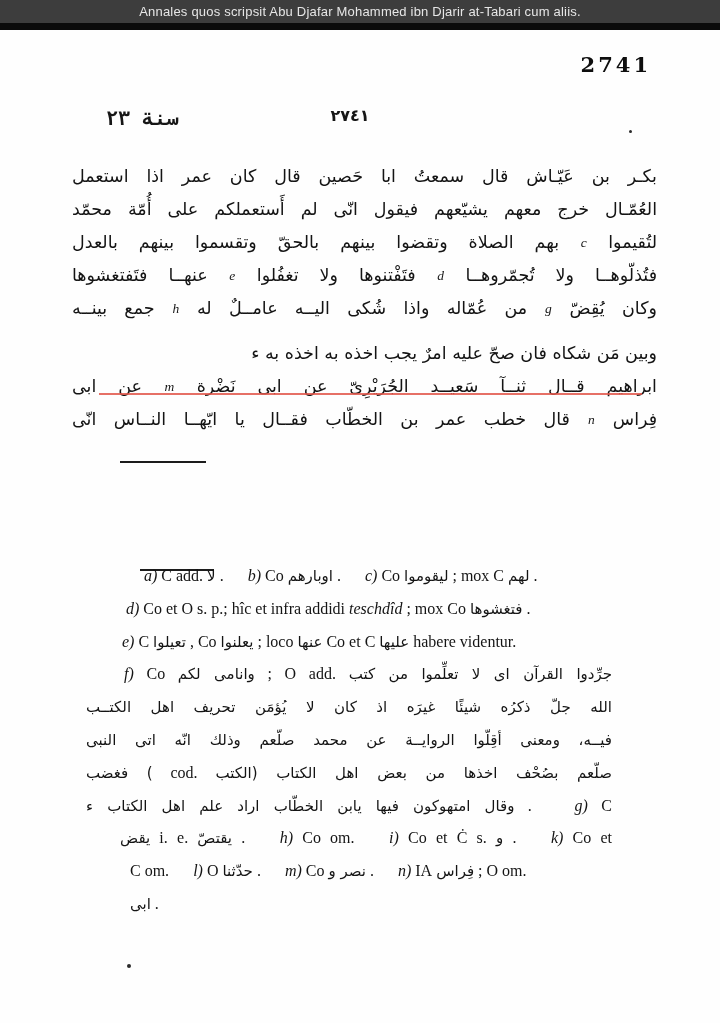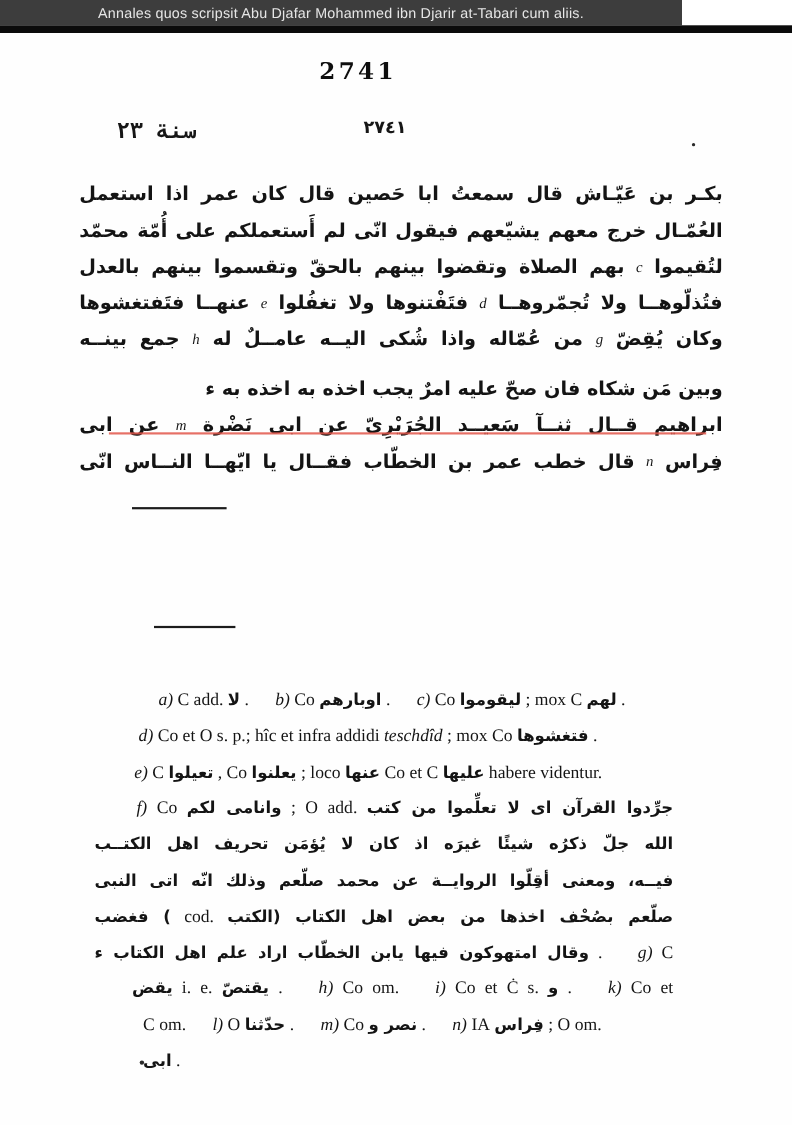--- a/index.html
+++ b/index.html
@@ -1,62 +1,62 @@
 <!DOCTYPE html>
 <html><head>
 <meta charset="utf-8">
 <style>
   html,body{margin:0;padding:0;}
   body{
     width:720px;height:1023px;position:relative;overflow:hidden;
     background:#ffffff;font-family:"Liberation Sans",sans-serif;
   }
   .titlebar{
-    position:absolute;top:0;left:0;width:620px;height:23px;
+    position:absolute;top:0;left:0;width:720px;height:23px;
     background:#3d3d3d;color:#e6e6e6;text-align:center;
     font-size:13px;line-height:23px;letter-spacing:.2px;
   }
   .black-band{position:absolute;top:23px;left:0;width:720px;height:7px;background:#0b0b0b;}
   .page{position:absolute;top:30px;left:0;width:720px;height:993px;background:#fefefe;color:#161616;}
   .page-number{
-    position:absolute;top:22px;left:0;width:651px;text-align:center;
+    position:absolute;top:22px;left:0;width:651px;text-align:right;
     font-family:"DejaVu Serif","Liberation Serif",serif;font-weight:bold;
     font-size:21px;letter-spacing:3px;color:#0e0e0e;
   }
   .running-head-folio{
     position:absolute;top:76px;left:0;width:720px;text-align:center;
     font-family:"DejaVu Sans",sans-serif;font-weight:bold;font-size:16px;
     transform:translateX(-10px);
   }
   .running-head-year{
     position:absolute;top:76px;left:106px;
     font-family:Liberation Mono, monospace;font-weight:bold;font-size:20px;
   }
   .main-text{position:absolute;top:130px;left:72px;width:585px;}
   .main-line{
     height:33px;line-height:33px;white-space:nowrap;
     text-align:justify;text-align-last:justify;
     font-family:"DejaVu Sans",sans-serif;
   }
   .main-line.last{text-align-last:auto;margin-top:12px;}
   .seg{unicode-bidi:isolate;}
-  .seg.ar{direction:rtl;font-family:"DejaVu Sans",sans-serif;font-weight:bold;color:#141414;}
+  .seg.ar{direction:rtl;font-family:"DejaVu Sans",sans-serif;font-weight:normal;color:#141414;}
   .main-line .seg.ar{font-size:17.5px;}
   .seg.lat{direction:ltr;font-family:"Liberation Serif","DejaVu Serif",serif;font-size:16px;color:#141414;}
   .seg.ital{direction:ltr;font-family:"Liberation Serif","DejaVu Serif",serif;font-style:italic;font-size:16px;color:#141414;}
   .seg.marker{
     direction:ltr;font-family:"Liberation Serif","DejaVu Serif",serif;
     font-style:italic;font-size:13.5px;position:relative;top:-1px;padding:0 1px;
   }
   .seg.lnum{direction:ltr;font-family:"Liberation Serif","DejaVu Serif",serif;font-size:13px;}
   .seg.gap{display:inline-block;width:16px;}
   .red-underline{position:absolute;top:363px;left:99px;width:543px;height:2px;background:#e2574b;opacity:.85;}
   .mid-rule{position:absolute;top:431px;left:120px;width:86px;height:2px;background:#1c1c1c;}
   .fn-sep{position:absolute;top:539px;left:140px;width:74px;height:2px;background:#1c1c1c;}
-  .footnotes{position:absolute;top:590px;left:86px;width:526px;}
+  .footnotes{position:absolute;top:530px;left:86px;width:526px;}
   .fn-line{
     height:32.8px;line-height:32.8px;white-space:nowrap;
     font-family:"Liberation Serif","DejaVu Serif",serif;
   }
   .fn-line.just{text-align:justify;text-align-last:justify;}
   .fn-line .seg.ar{font-size:15px;}
   .fn-line .seg.lat,.fn-line .seg.ital{font-size:16px;}
   .speck{position:absolute;background:#2a2a2a;border-radius:50%;}
   .speck.s1{left:127px;top:934px;width:4px;height:4px;}
   .speck.s2{left:629px;top:100px;width:3px;height:3px;}

